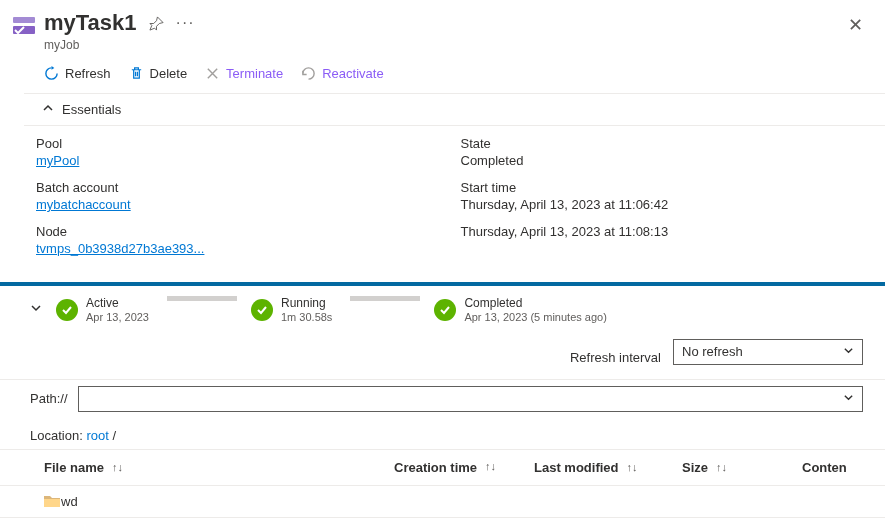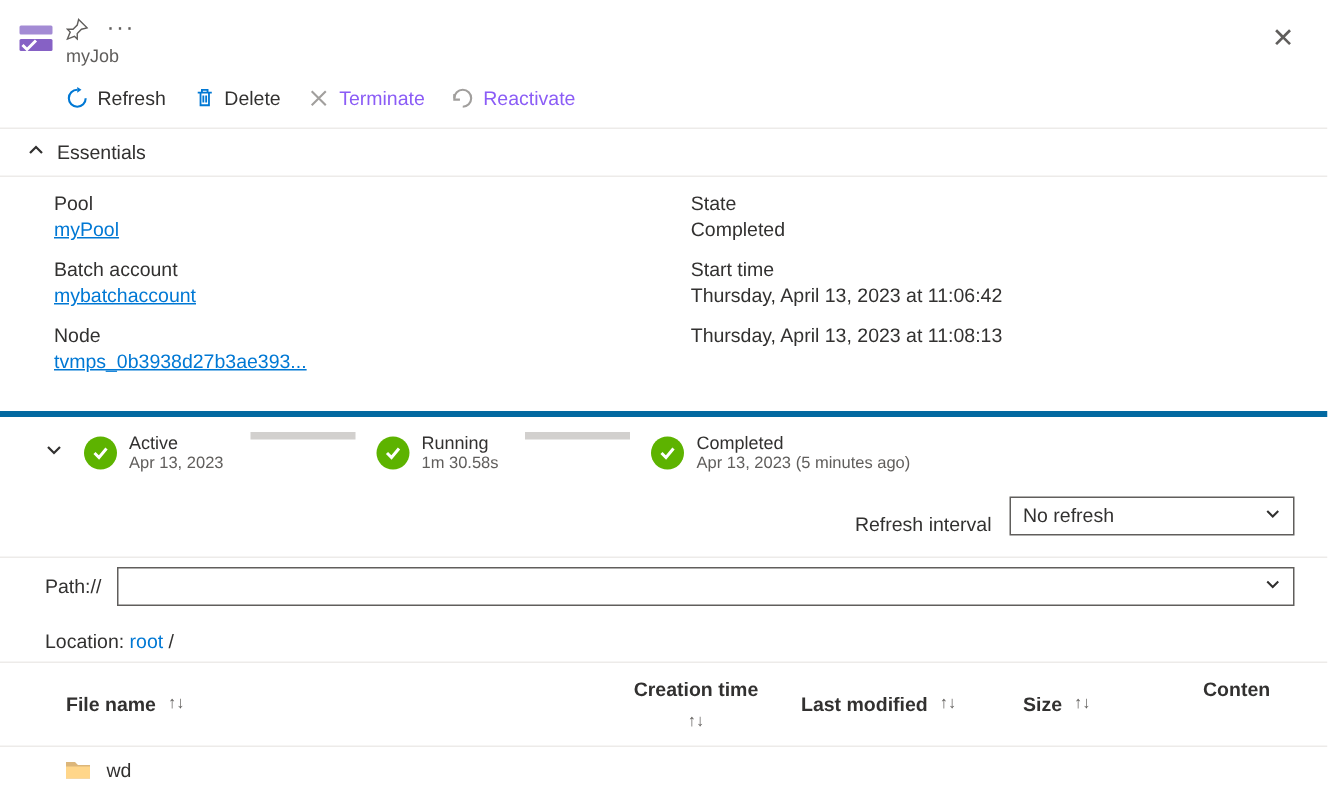--- a/index.html
+++ b/index.html
@@ -9,21 +9,21 @@
   .title-block { flex: 1; }
   .title-row { display: flex; align-items: center; gap: 12px; }
   .title { font-size: 22px; font-weight: 600; }
   .sub { font-size: 12px; color: #605e5c; margin-top: 2px; }
   .icon-btn { color: #605e5c; cursor: pointer; display:inline-flex; align-items:center; }
   .close-x { font-size: 18px; color: #605e5c; cursor: pointer; padding: 4px; }
   .toolbar { display: flex; gap: 18px; padding: 14px 18px 12px 44px; font-size: 13px; }
   .tool { display: flex; align-items: center; gap: 6px; cursor: pointer; }
   .tool.disabled { color: #8b5cf6; cursor: default; }
   .tool svg { width: 15px; height: 15px; }
-  .essentials-hdr { display: flex; gap: 8px; padding: 8px 18px; border-top: 1px solid #edebe9; border-bottom: 1px solid #edebe9; font-size: 13px; font-weight: 400; cursor: pointer; }
+  .essentials-hdr { display: flex; gap: 8px; padding: 8px 18px; border-top: 1px solid #edebe9; border-bottom: 1px solid #edebe9; font-size: 13px; font-weight: 400; cursor: pointer; margin-left: 24px; }
   .ess-body { display: flex; padding: 10px 0 14px 36px; }
   .ess-col { flex: 1; }
   .ess-item { margin-bottom: 12px; }
   .ess-label { font-size: 13px; color: #323130; margin-bottom: 2px; }
   .link { color: #0078d4; text-decoration: underline; cursor: pointer; }
   .timeline { display: flex; align-items: flex-start; padding: 10px 18px 14px 30px; border-top: 4px solid #0369a1; }
   .chev-col { width: 26px; padding-top: 6px; }
   .tl-stage { display: flex; align-items: center; }
   .tl-check { width: 22px; height: 22px; background:#5db300; border-radius:50%; display:flex; align-items:center; justify-content:center; }
   .tl-check svg { width:12px; height:12px; }
@@ -32,43 +32,44 @@
   .tl-sub { color:#605e5c; font-size:11px; }
   .tl-bar { height: 5px; width: 70px; background:#d2d0ce; margin-left: 18px; margin-right: 14px; margin-top:0; }
   .refresh-row { display:flex; justify-content:flex-end; align-items:flex-end; gap:12px; padding: 0 22px 10px 0; font-size:13px; }
   .select-box { width: 190px; border:1px solid #605e5c; height:26px; display:flex; align-items:center; justify-content:space-between; padding: 0 8px; font-size:13px; cursor:pointer; }
   .path-row { display:flex; align-items:center; padding: 6px 22px 10px 30px; border-top:1px solid #edebe9; margin-top:4px; gap:10px; }
   .path-input { flex:1; border:1px solid #605e5c; height:26px; display:flex; justify-content:flex-end; align-items:center; padding:0 8px; cursor:pointer; }
   .loc-row { padding: 6px 0 6px 30px; font-size:13px; }
   .table { border-top:1px solid #edebe9; }
   .thead { display:flex; padding: 10px 0 10px 44px; border-bottom:1px solid #edebe9; font-size:13px; font-weight:600; }
   .col-name { width: 350px; display:flex; align-items:center; gap:8px; }
-  .col-ctime { width: 140px; display:flex; align-items:center; gap:8px;flex-direction:column; }
+  .col-ctime { width: 140px; display:flex; align-items:flex-start; gap:8px; }
   .col-mtime { width: 148px; display:flex; align-items:center; gap:8px; }
   .col-size { width: 120px; display:flex; align-items:center; gap:8px; }
   .col-type { flex:1; }
   .sort { color:#605e5c; font-size:11px; }
   .tr { display:flex; align-items:center; padding: 8px 0 8px 44px; border-bottom:1px solid #edebe9; font-size:13px; }
-  .fname-cell { width:350px; display:flex; align-items:center; gap:11px; }
+  .fname-cell { width:350px; display:flex; align-items:center; gap:1px; }
   .folder-ic { width:16px; height:14px; }
   .file-ic { width:14px; height:16px; }
 </style>
 </head>
 <body>
 
 <div class="header">
   <span class="title-icon">
     <svg viewBox="0 0 24 24">
         <rect x="1" y="3" width="22" height="6" rx="1" fill="#a38bd4"></rect>
         <rect x="1" y="12" width="22" height="8" rx="1" fill="#8661c5"></rect>
         <path d="M3 16 l3 3 l6-6" stroke="#fff" stroke-width="2" fill="none"></path>
       </svg>
   </span>
   <div class="title-block">
     <div class="title-row">
+      <span class="title">myTask1</span>
       <span class="icon-btn">
         <svg width="15" height="15" viewBox="0 0 16 16">
             <path d="M9 1 L15 7 L11 8 L8 11 L8 15 L6 13 L1 15 L3 10 L1 8 L5 8 L8 5 Z" fill="none" stroke="#605e5c" stroke-width="1"></path>
           </svg>
       </span>
       <span class="icon-btn" style="font-size:16px;letter-spacing:1px;">···</span>
     </div>
     <div class="sub">myJob</div>
   </div>
   <span class="close-x">✕</span>

